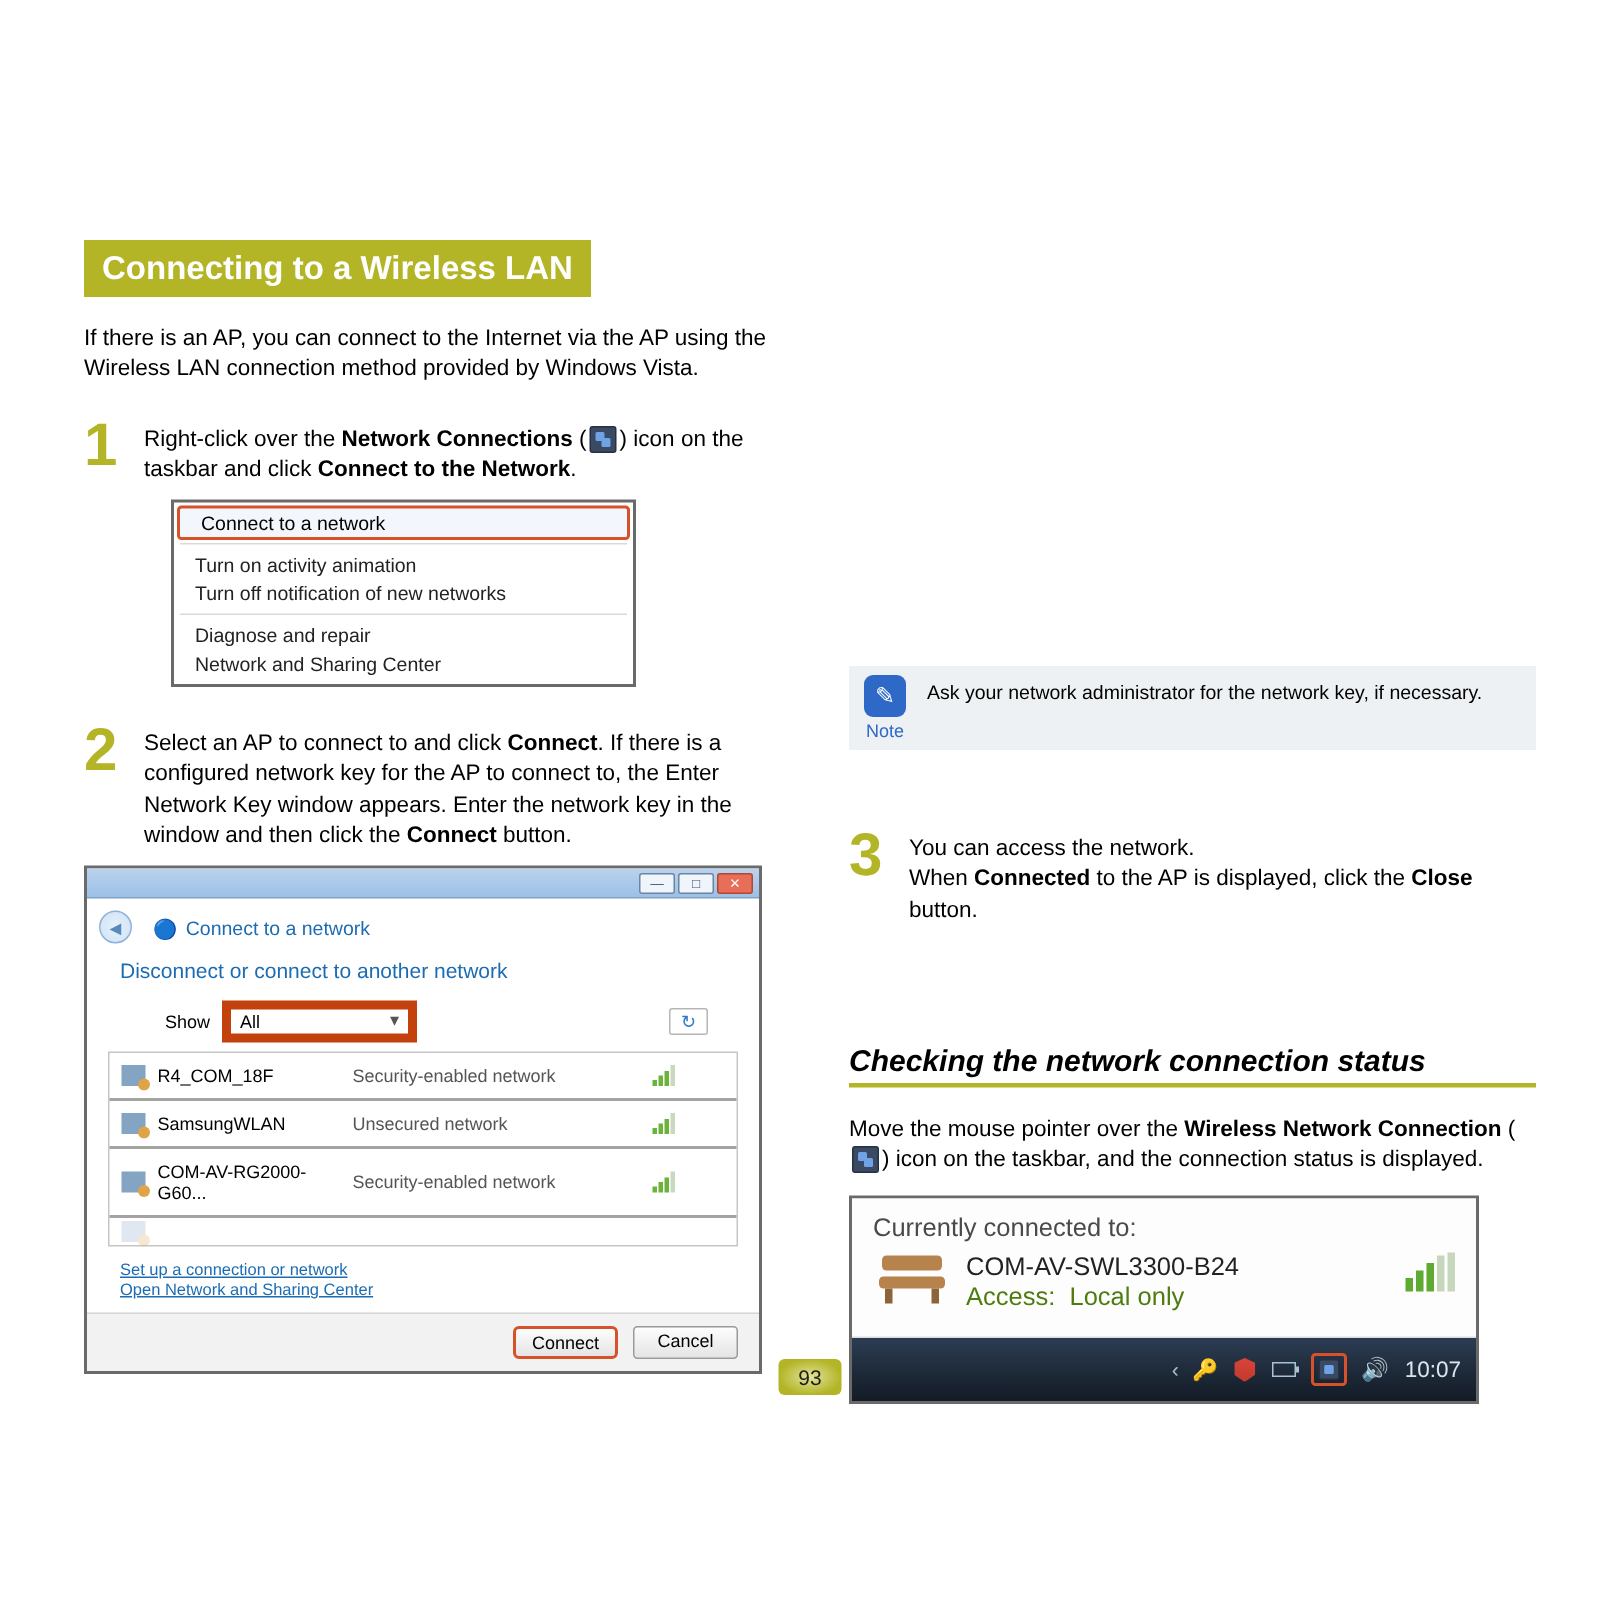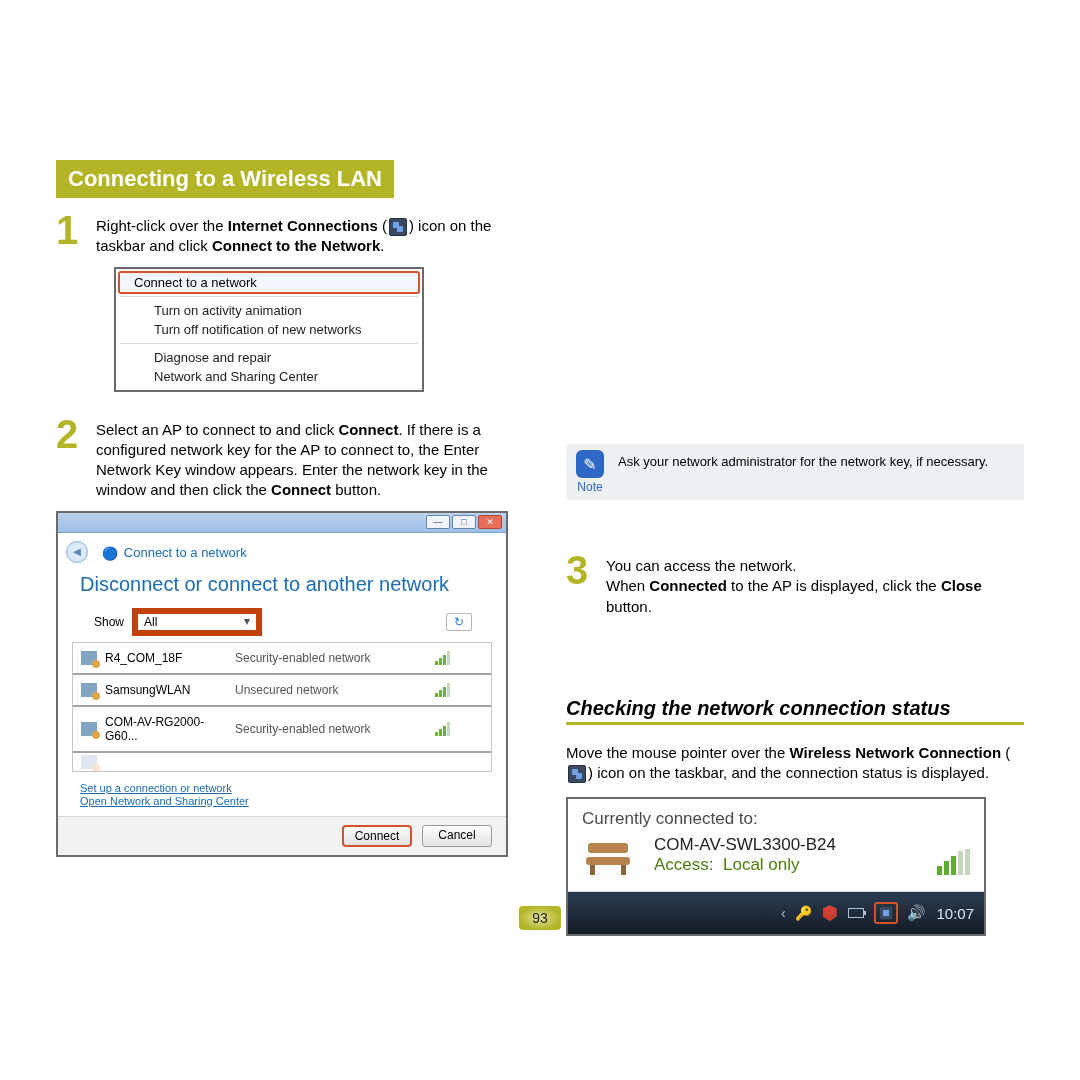--- a/index.html
+++ b/index.html
@@ -101,21 +101,20 @@
     width: 310px;
     font-family: "Segoe UI", Arial, sans-serif;
     font-size: 13px;
   }
   .menu-section {
     padding: 4px 14px;
     color: #222;
   }
   .menu-item {
     padding: 2px 0;
-    margin-left: 24px;
   }
   .menu-highlight {
     border: 2px solid #d6522a;
     border-radius: 3px;
     background: #f3f6fc;
     padding: 2px 14px;
     margin: 2px;
   }
   .menu-sep {
     border-top: 1px solid #d9d9d9;
@@ -167,26 +166,26 @@
     border-radius: 50%;
     border: 1px solid #8fb2d9;
     background: radial-gradient(#e6f1fb, #cfe2f5);
     display: flex; align-items: center; justify-content: center;
     color: #5889bb;
     font-size: 13px;
   }
   .dlg-heading {
     padding: 8px 22px 12px 22px;
     color: #1b6cb3;
-    font-size: 20px;
+    font-size: 14px;
   }
 
   .dlg-show-row {
     display: flex; align-items: center;
-    padding: 0 22px 6px 36px;
+    padding: 0 22px 6px 52px;
     gap: 8px;
   }
   .dlg-show-row .dd {
     border: 6px solid #c2410c;
     padding: 1px 26px 1px 6px;
     min-width: 130px;
     position: relative;
   }
   .dlg-show-row .dd::after {
     content: "▾";
@@ -310,21 +309,21 @@
     border: 2px solid #6a6a6a;
     width: 420px;
     font-family: "Segoe UI", Arial, sans-serif;
   }
   .tooltip-top {
     background: #fdfdfd;
     padding: 10px 14px 16px 14px;
     border-bottom: 1px solid #dcdcdc;
   }
   .tt-label { color: #4a4a4a; font-size: 17px; margin-bottom: 6px; }
-  .tt-row { display: flex; gap: 20px; align-items: flex-end; }
+  .tt-row { display: flex; gap: 10px; align-items: flex-start; }
   .bench-ic {
     width: 52px; height: 34px;
     position: relative;
   }
   .bench-ic .back {
     position: absolute; left: 6px; top: 2px;
     width: 40px; height: 10px; border-radius: 3px;
     background: #b7834c;
   }
   .bench-ic .seat {
@@ -383,25 +382,26 @@
 </style>
 </head>
 <body>
 
 <div class="page">
   <div class="section-title">Connecting to a Wireless LAN</div>
 
   <div class="cols">
 
     <div class="col col-left">
+      <p class="intro">If there is an AP, you can connect to the Internet via the AP using the Wireless LAN connection method provided by Windows Vista.</p>
 
       <div class="step-row">
         <div class="step-num">1</div>
         <div class="step-body">
-          <span>Right-click over the </span><span class="bold">Internet Connections</span><span> (</span><span class="inline-icon">
+          <span>Right-click over the </span><span class="bold">Network Connections</span><span> (</span><span class="inline-icon">
               <span class="mini-net-icon"></span>
             </span><span>) icon on the taskbar and click </span><span class="bold">Connect to the Network</span><span>.</span>
         </div>
       </div>
 
       <div class="screenshot-box">
         <div class="menu-highlight">Connect to a network</div>
         <div class="menu-sep"></div>
         <div class="menu-section">
           <div class="menu-item">Turn on activity animation</div>

